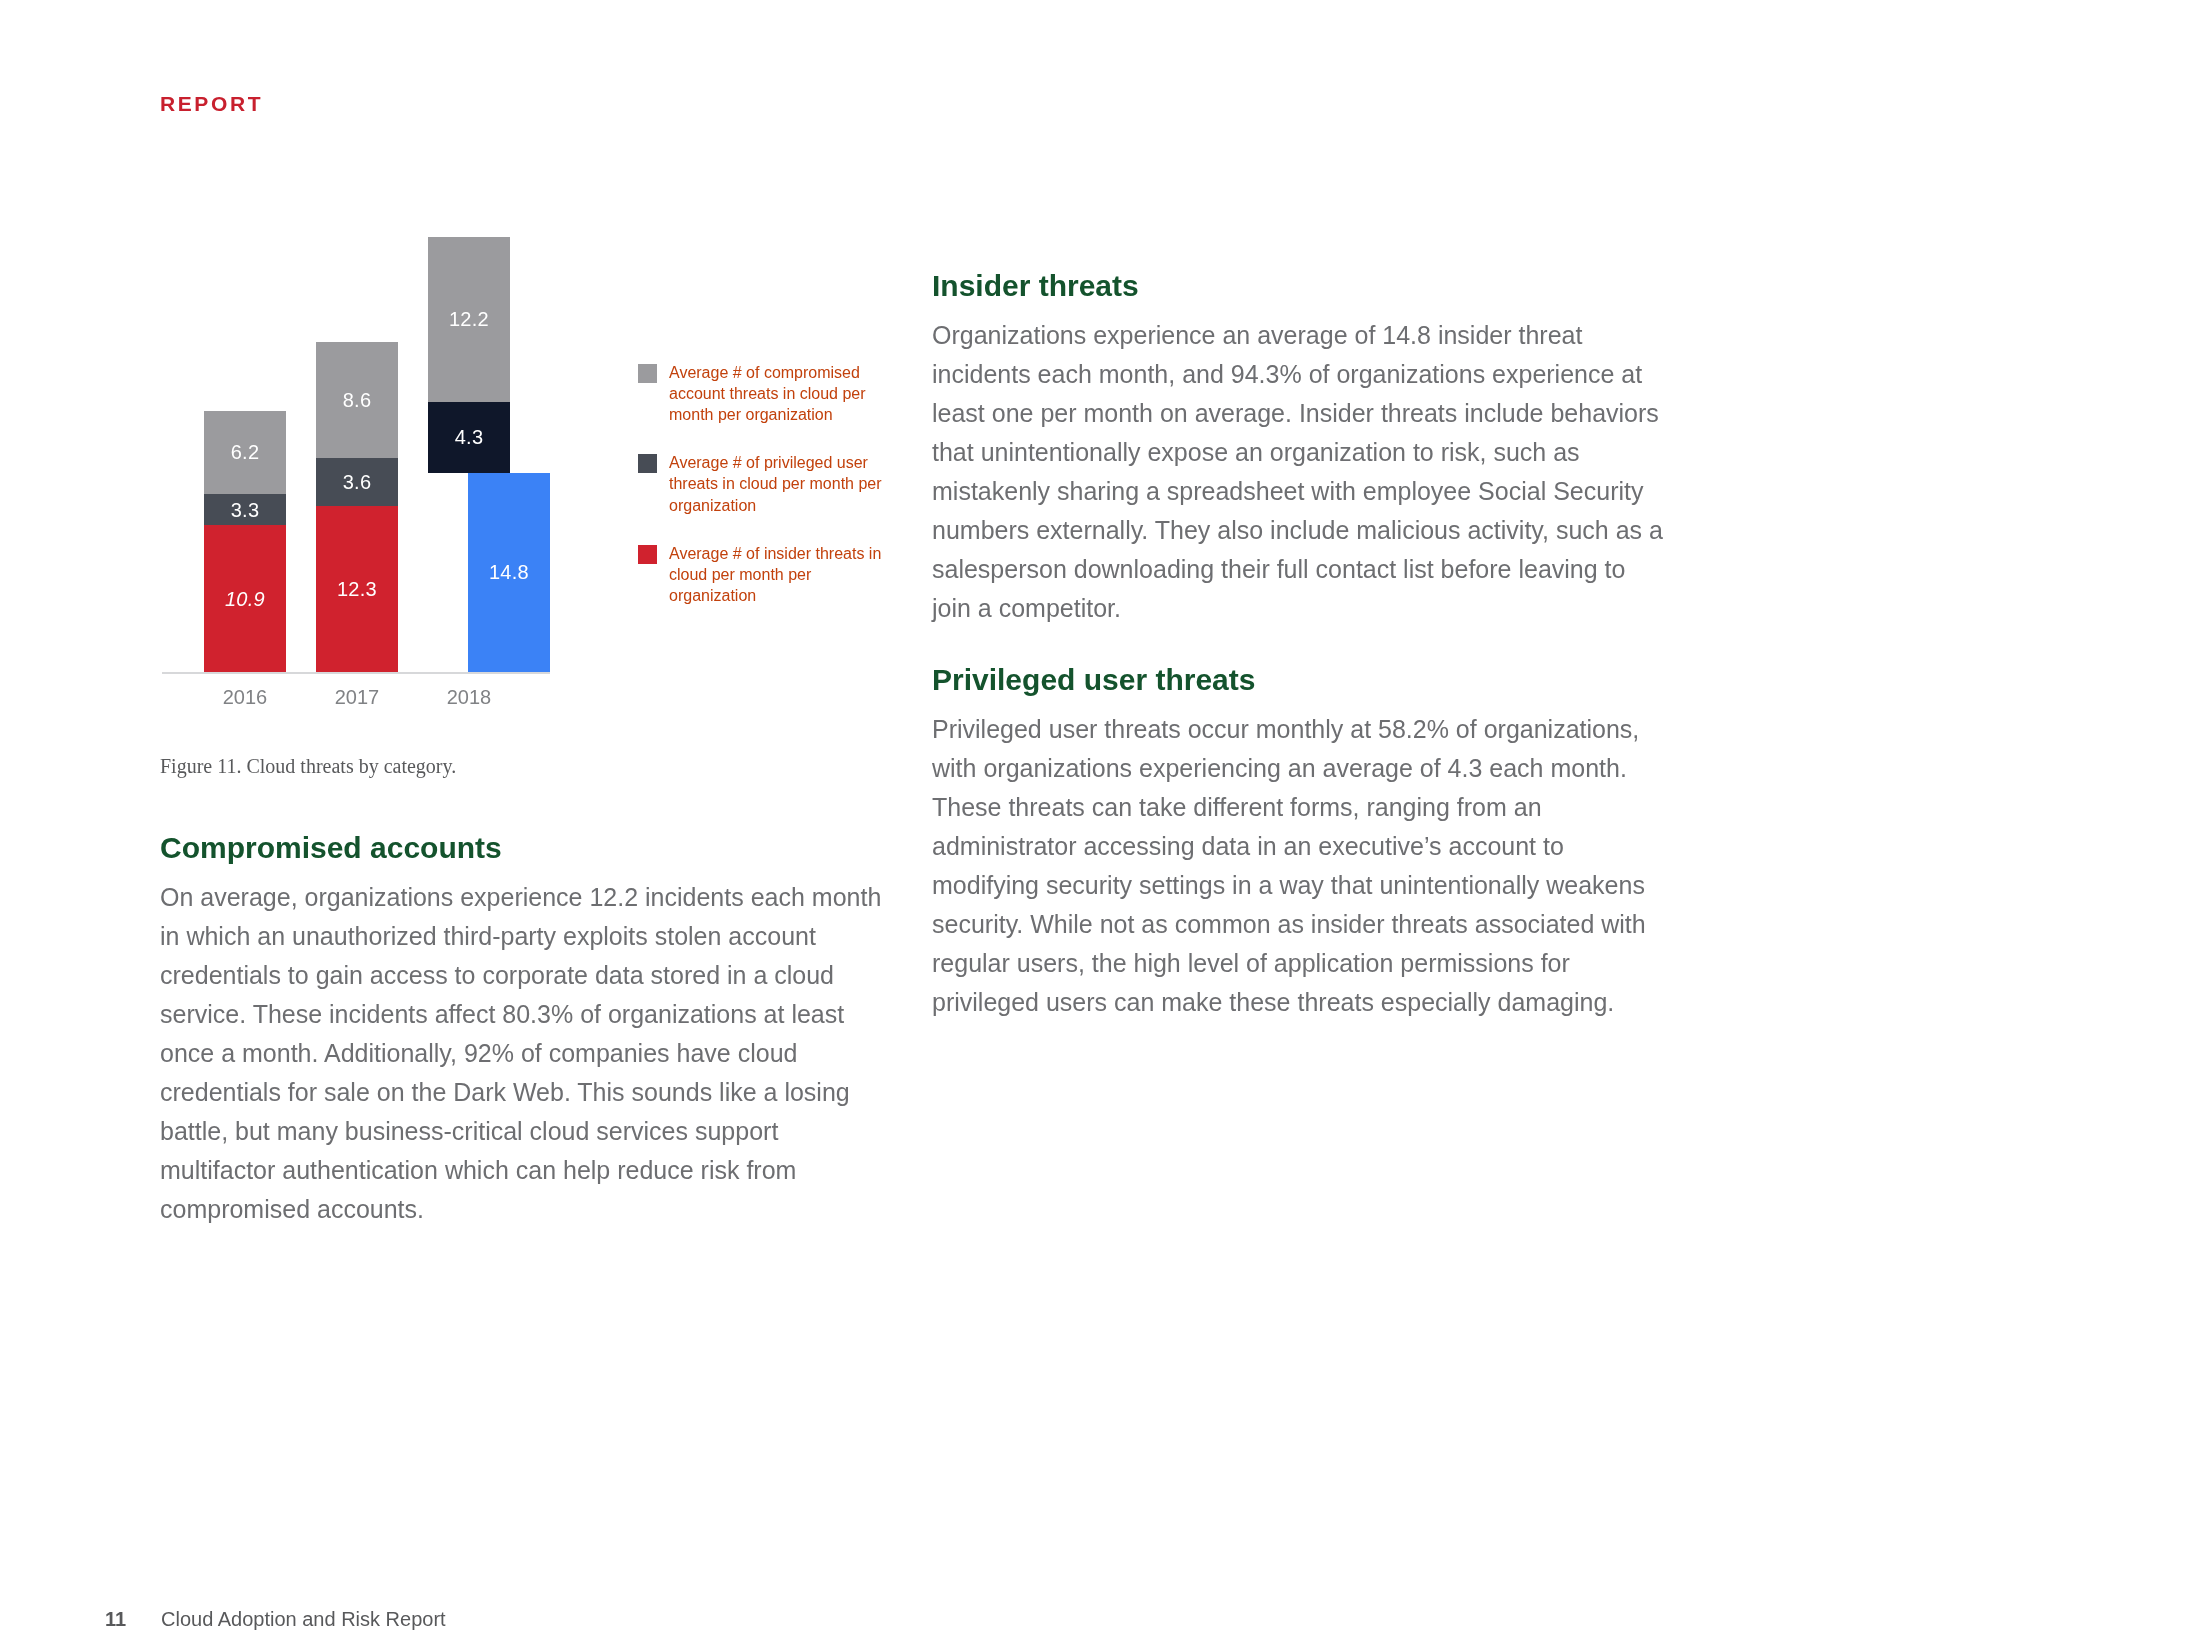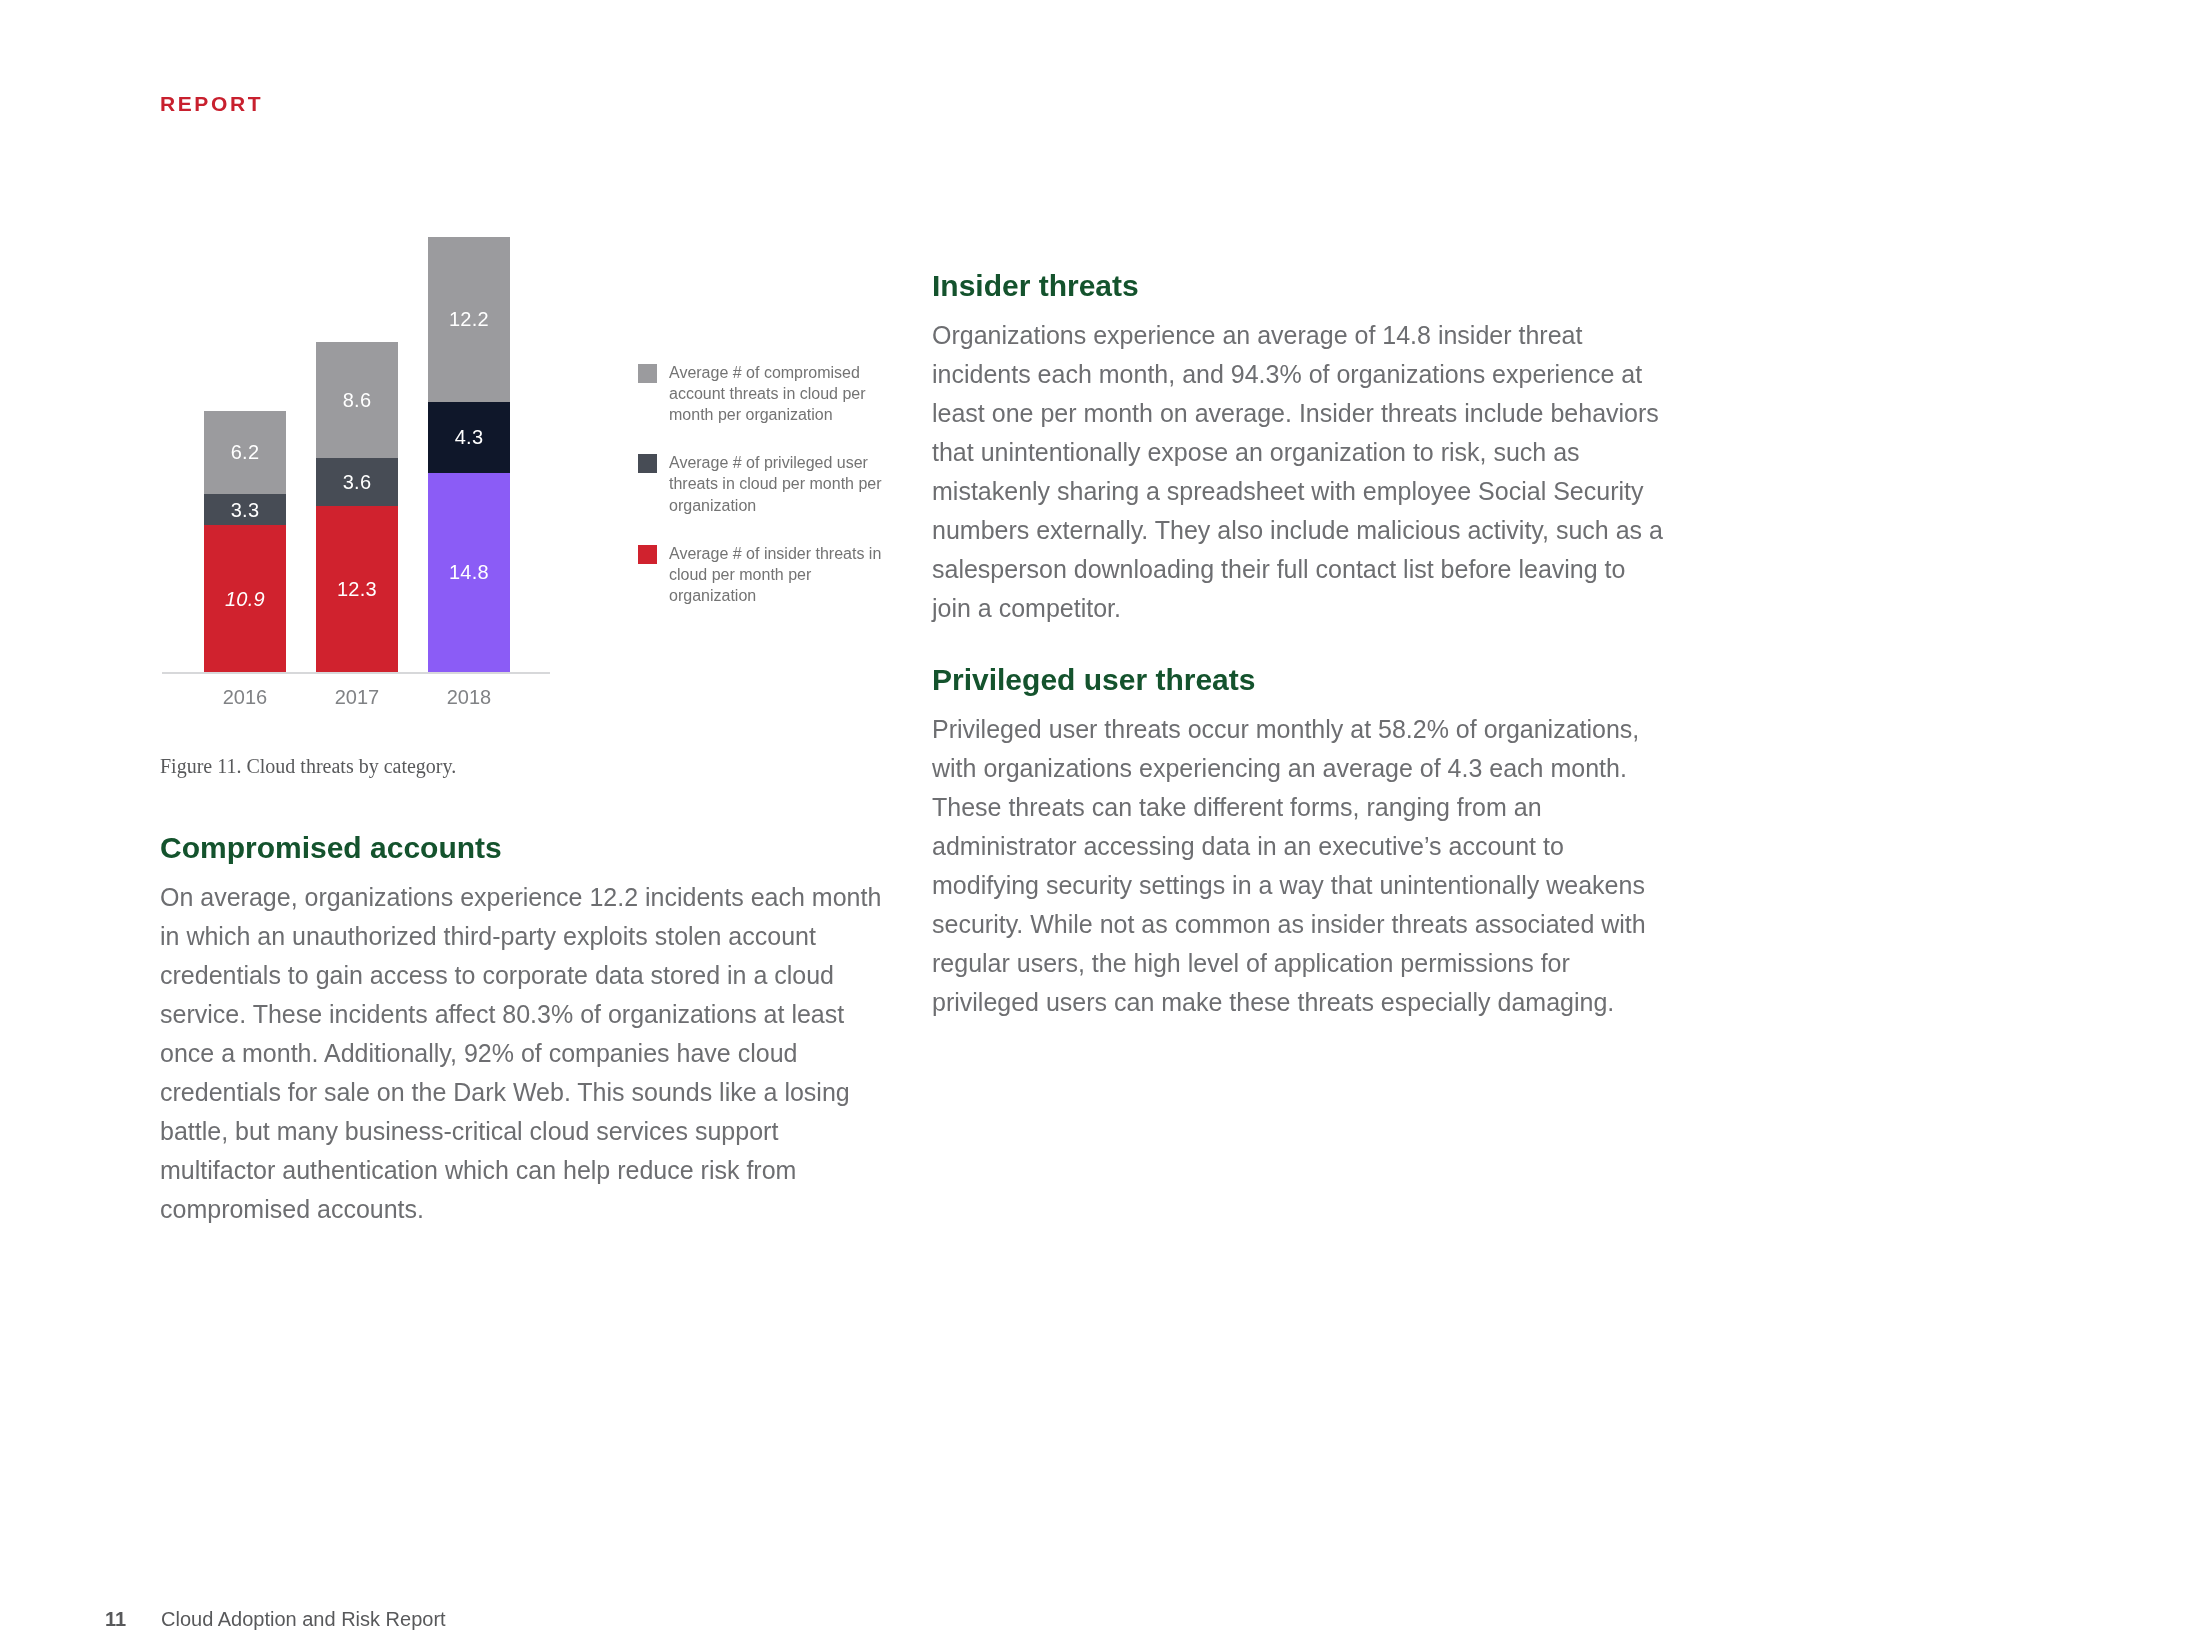--- a/index.html
+++ b/index.html
@@ -101,21 +101,21 @@
   .legend-swatch {
     width: 19px;
     height: 19px;
     flex: 0 0 19px;
     margin-top: 2px;
     margin-right: 12px;
   }
   .legend-text {
     font-size: 16px;
     line-height: 1.32;
-    color: #737373;
+    color: #c2410c;
     max-width: 215px;
   }
 
   
   #figure-caption {
     position: absolute;
     left: 160px;
     top: 755px;
     font-size: 20px;
     color: #58595b;
@@ -193,21 +193,21 @@
             <span class="seg-label">12.3</span>
           </div>
         </div>
         <div class="bar-group" style="left: 268px;">
           <div class="seg" style="height: 164.443px; background: rgb(155, 155, 158);">
             <span class="seg-label">12.2</span>
           </div>
           <div class="seg" style="height: 71px; background: #0f172a;">
             <span class="seg-label">4.3</span>
           </div>
-          <div class="seg" style="height: 199.488px; background: #8b5cf6;">
+          <div class="seg" style="height: 199.488px; background: #3b82f6; margin-left: 40px;">
             <span class="seg-label">14.8</span>
           </div>
         </div>
       </div>
     <div class="axis-line"></div>
 
   <div class="x-tick" style="left: 44px; width: 82px;">2016</div>
       <div class="x-tick" style="left: 156px; width: 82px;">2017</div>
       <div class="x-tick" style="left: 268px; width: 82px;">2018</div>
     </div>

